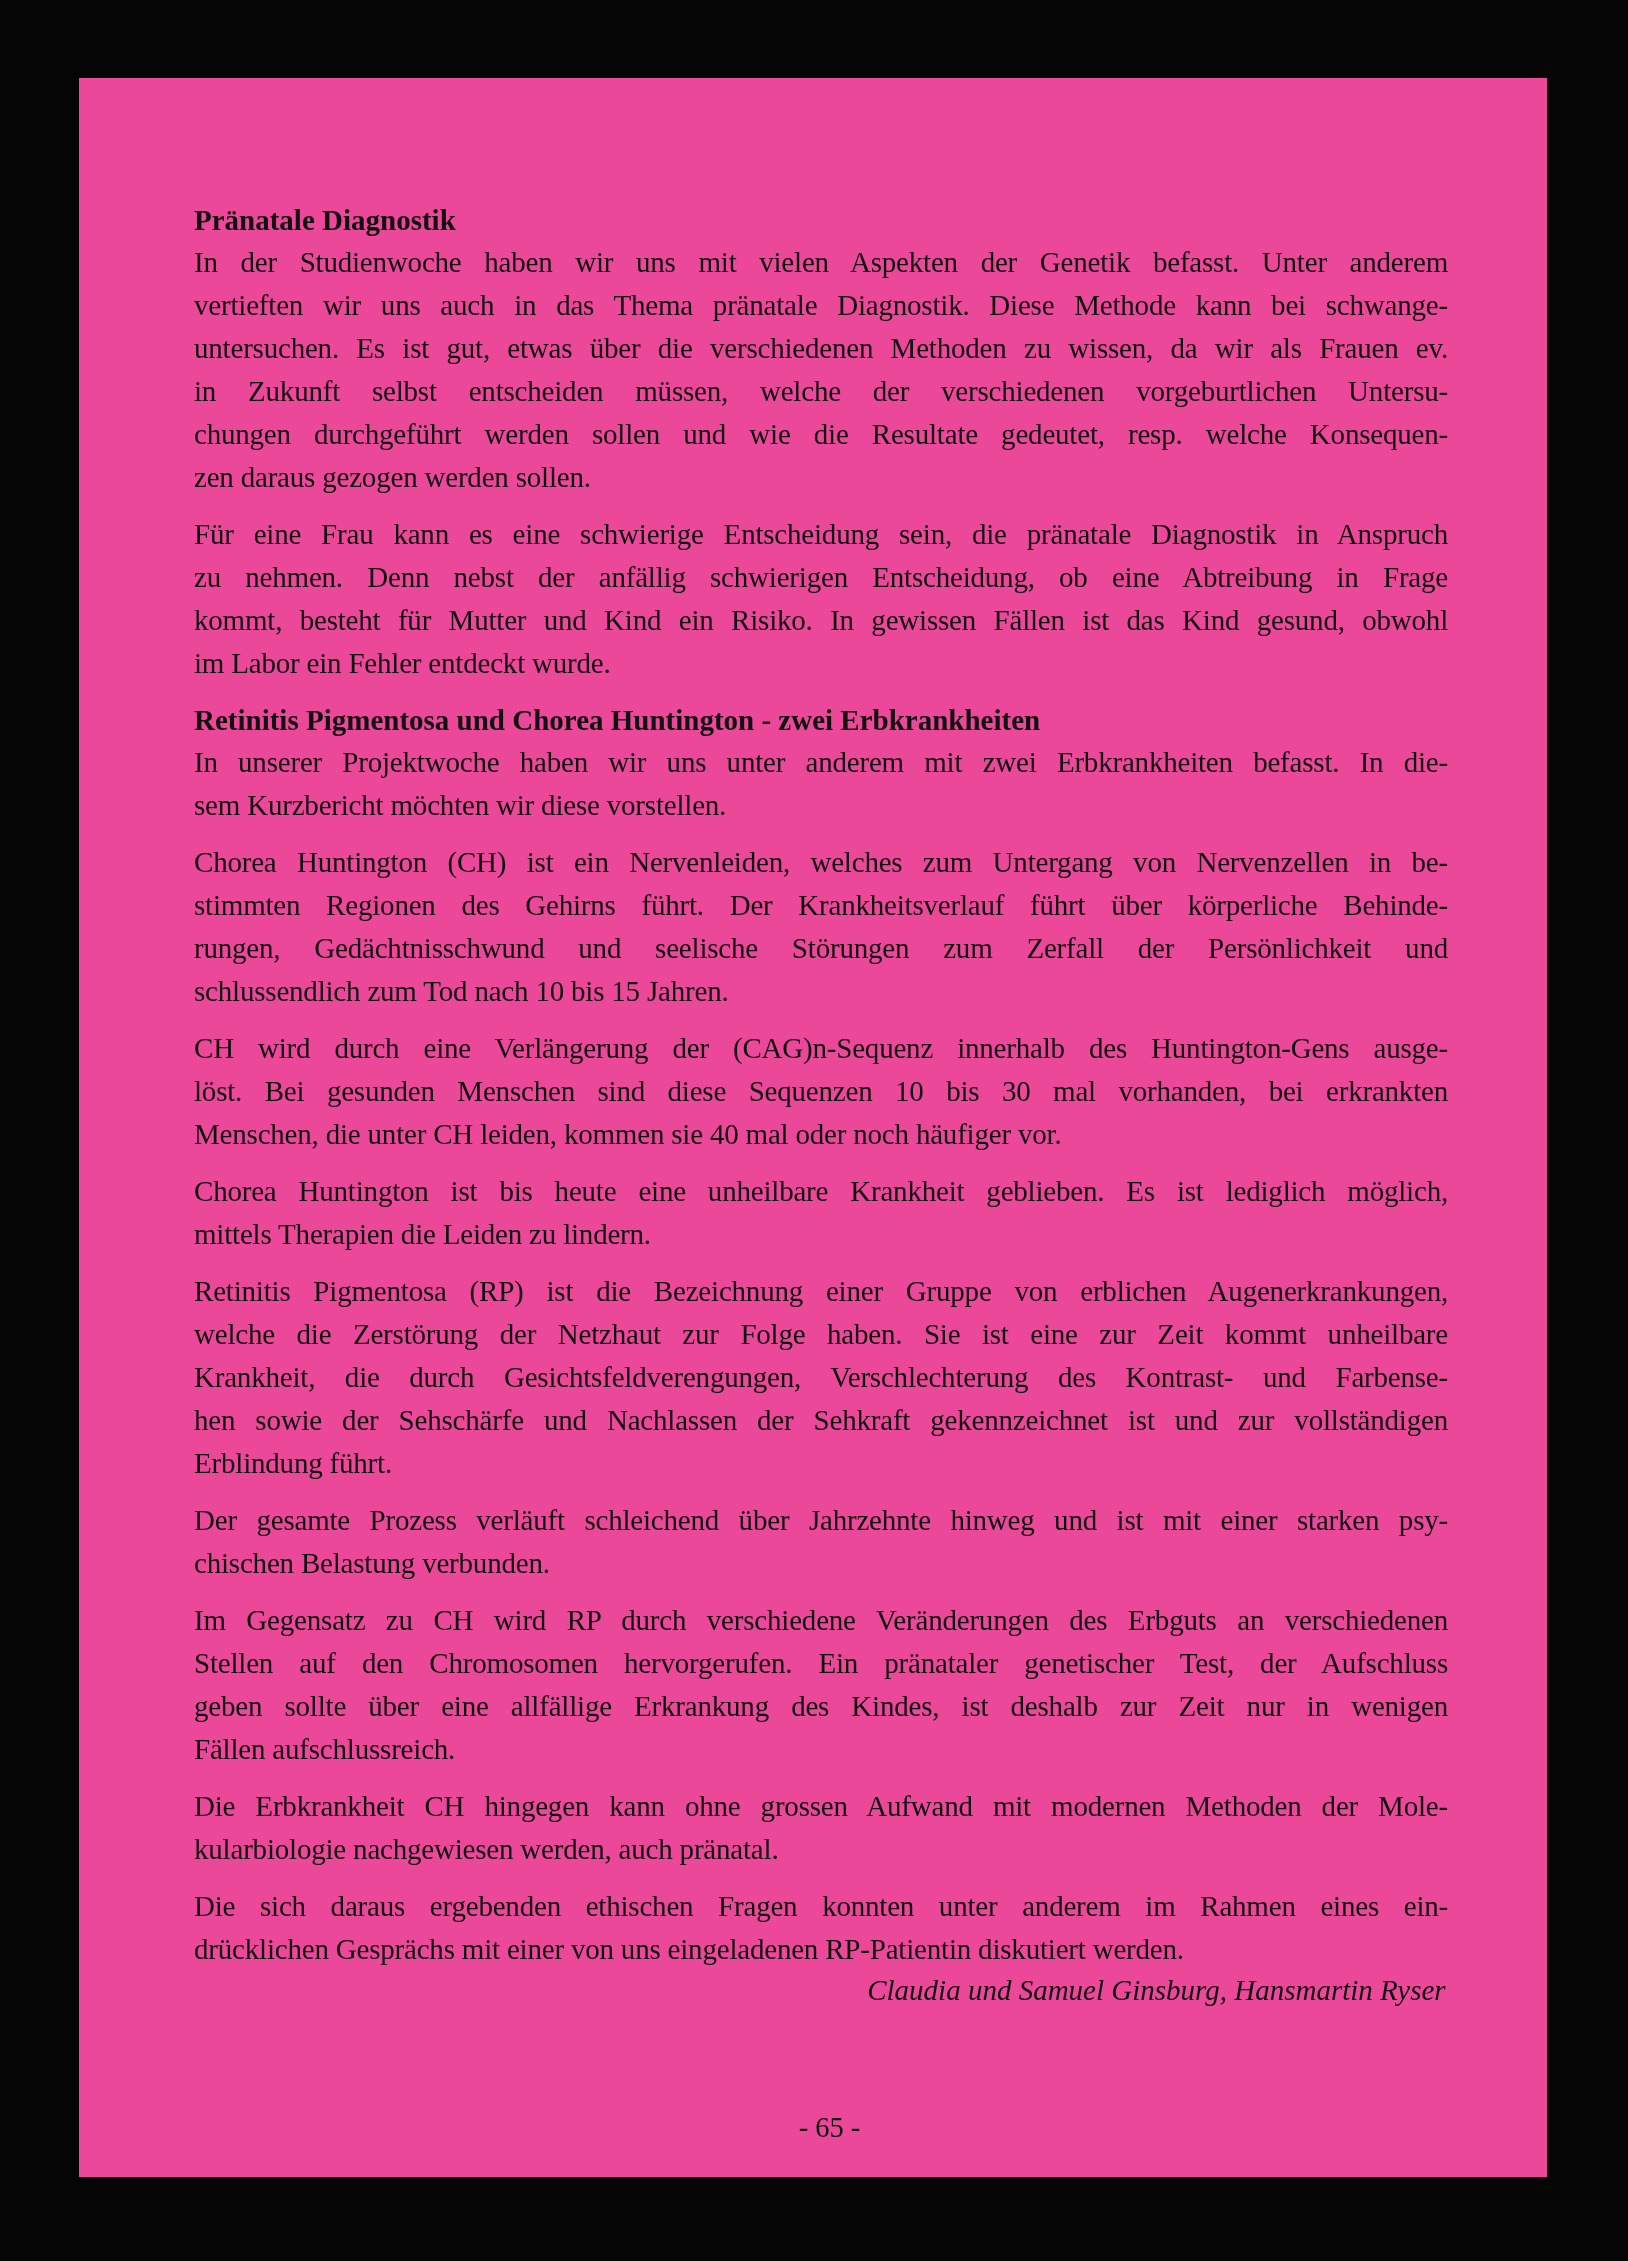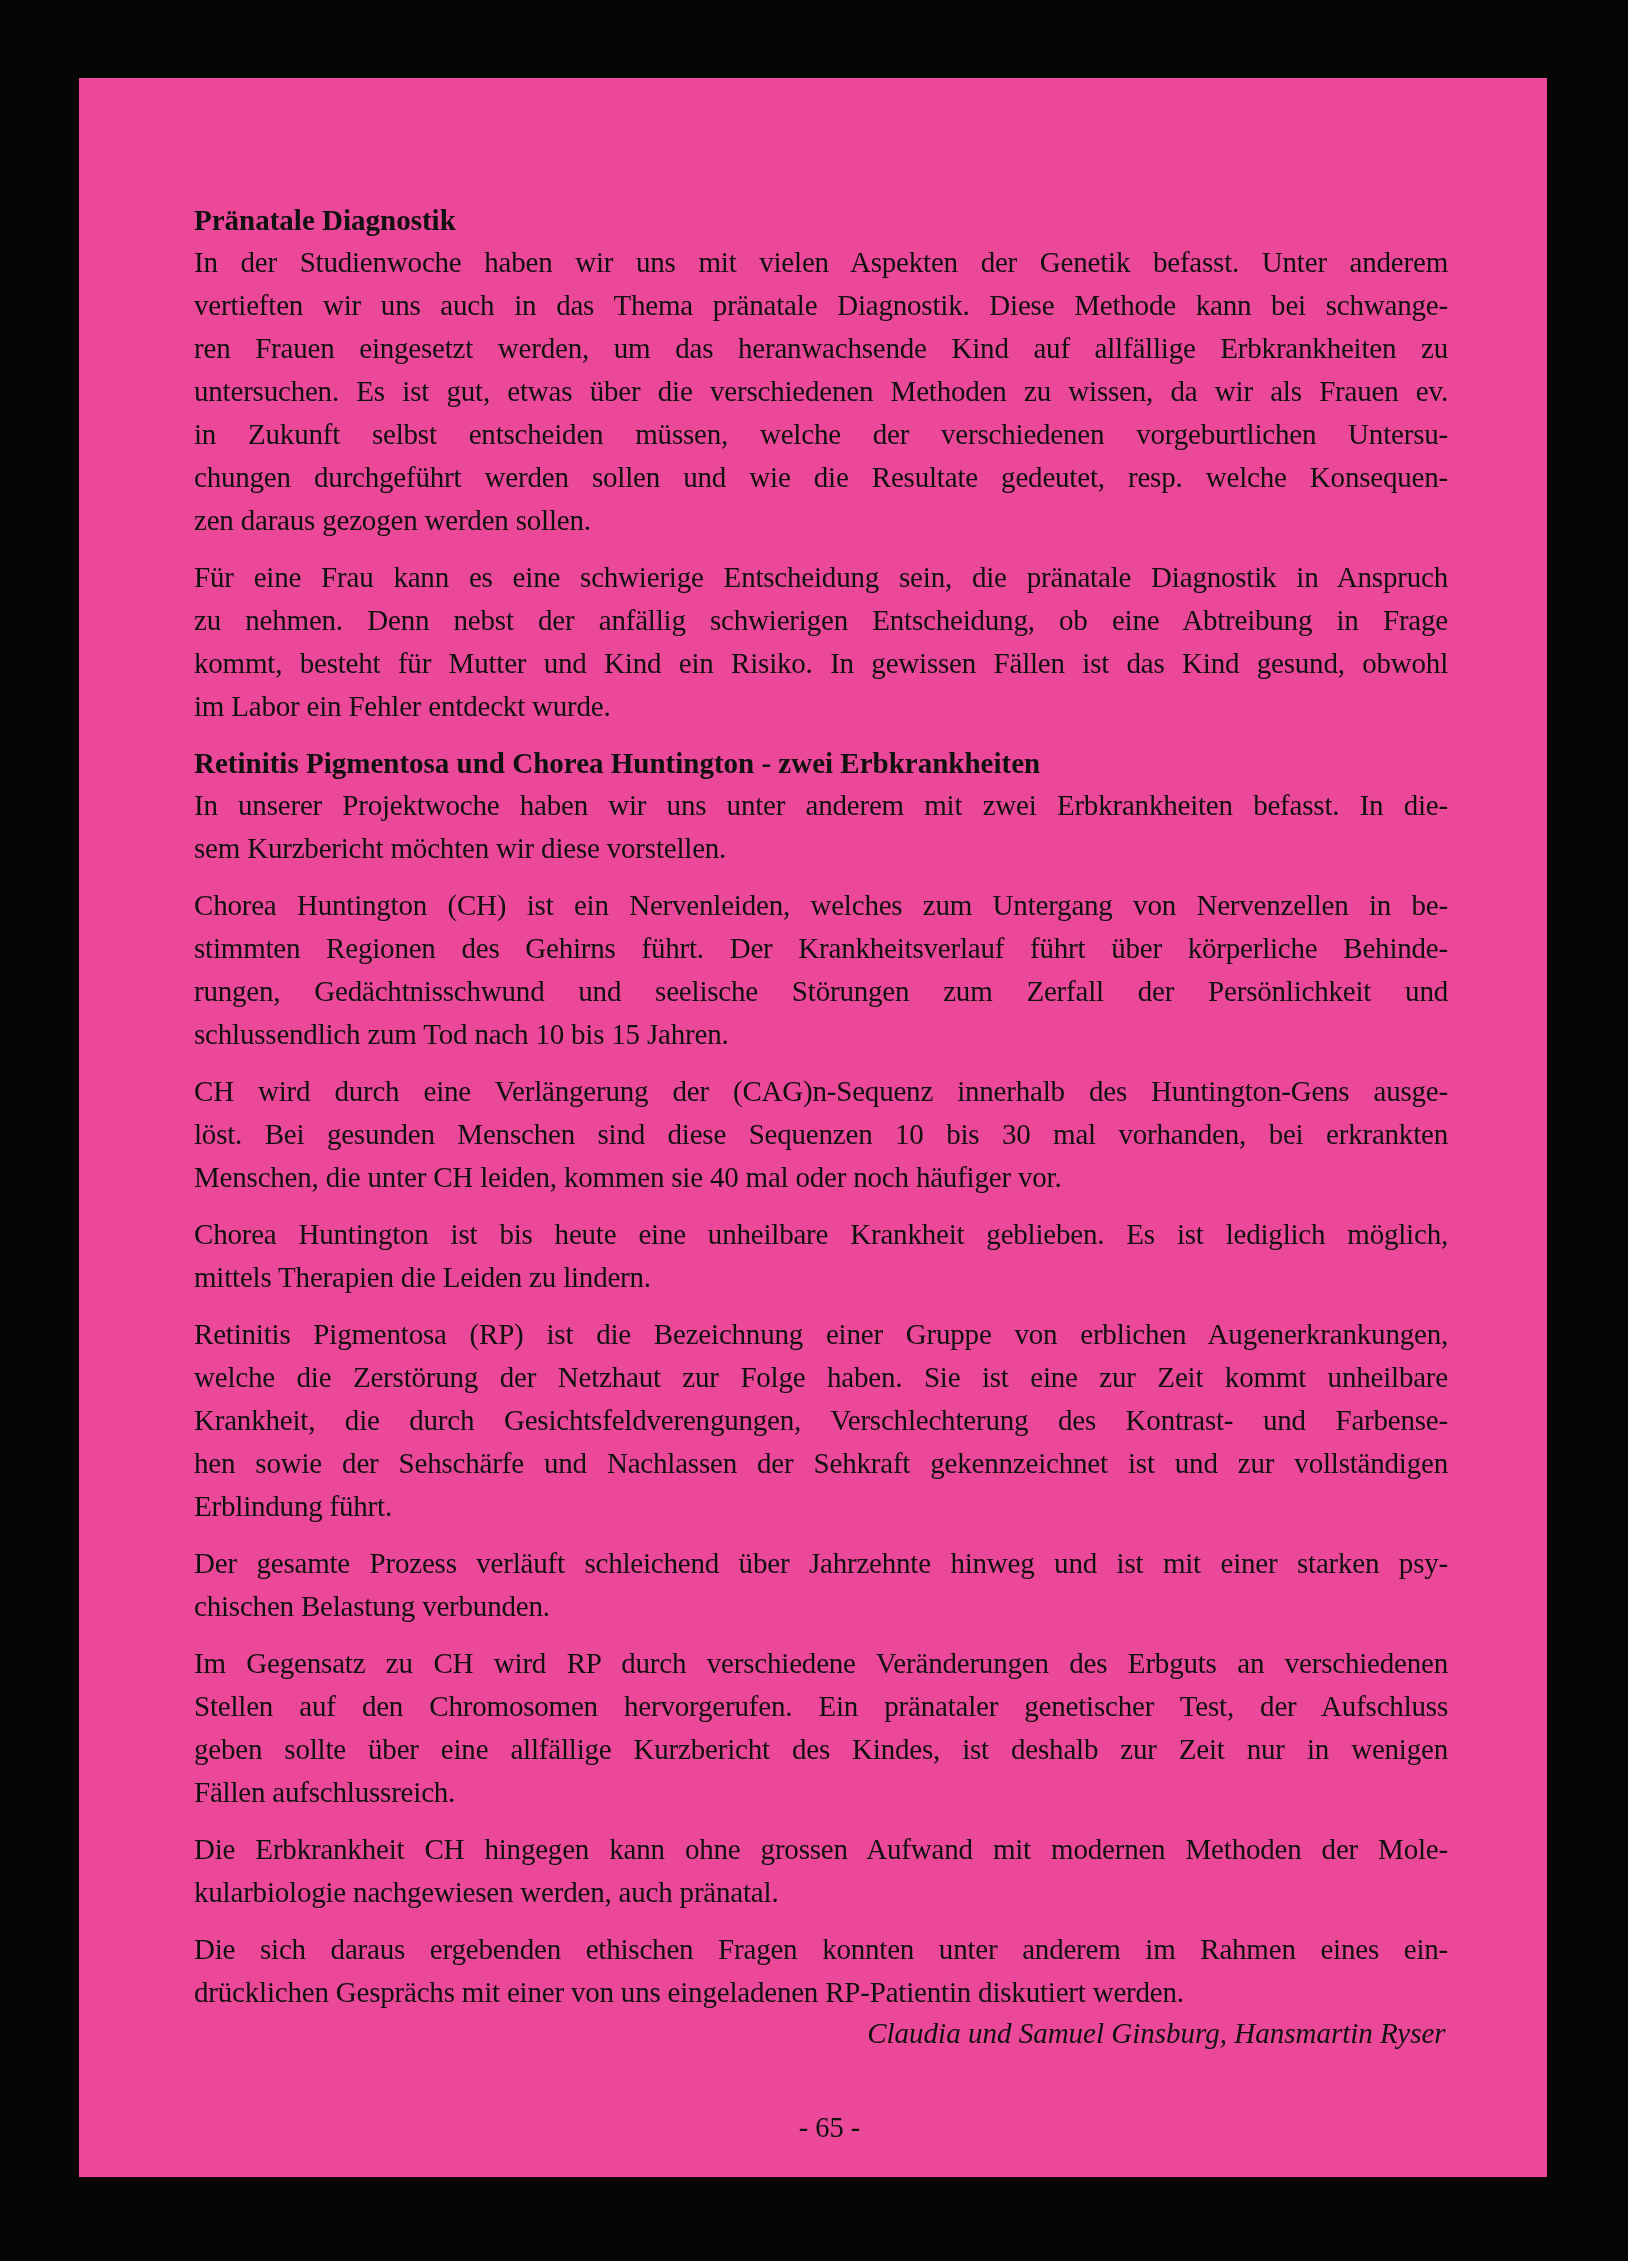--- a/index.html
+++ b/index.html
@@ -89,21 +89,20 @@
 <div class="scan-frame"></div>
 
 <div class="page">
   <div class="content">
 
     <div class="heading">Pränatale Diagnostik</div>
 
     <div class="para">
       <span class="line">In der Studienwoche haben wir uns mit vielen Aspekten der Genetik befasst. Unter anderem</span>
       <span class="line">vertieften wir uns auch in das Thema pränatale Diagnostik. Diese Methode kann bei schwange-</span>
-      <span class="line">ren Frauen eingesetzt werden, um das heranwachsende Kind auf allfällige Erbkrankheiten zu</span>
       <span class="line">untersuchen. Es ist gut, etwas über die verschiedenen Methoden zu wissen, da wir als Frauen ev.</span>
       <span class="line">in Zukunft selbst entscheiden müssen, welche der verschiedenen vorgeburtlichen Untersu-</span>
       <span class="line">chungen durchgeführt werden sollen und wie die Resultate gedeutet, resp. welche Konsequen-</span>
       <span class="line last">zen daraus gezogen werden sollen.</span>
     </div>
 
     <div class="para">
       <span class="line">Für eine Frau kann es eine schwierige Entscheidung sein, die pränatale Diagnostik in Anspruch</span>
       <span class="line">zu nehmen. Denn nebst der anfällig schwierigen Entscheidung, ob eine Abtreibung in Frage</span>
       <span class="line">kommt, besteht für Mutter und Kind ein Risiko. In gewissen Fällen ist das Kind gesund, obwohl</span>
@@ -144,21 +143,21 @@
     </div>
 
     <div class="para">
       <span class="line">Der gesamte Prozess verläuft schleichend über Jahrzehnte hinweg und ist mit einer starken psy-</span>
       <span class="line last">chischen Belastung verbunden.</span>
     </div>
 
     <div class="para">
       <span class="line">Im Gegensatz zu CH wird RP durch verschiedene Veränderungen des Erbguts an verschiedenen</span>
       <span class="line">Stellen auf den Chromosomen hervorgerufen. Ein pränataler genetischer Test, der Aufschluss</span>
-      <span class="line">geben sollte über eine allfällige Kurzbericht des Kindes, ist deshalb zur Zeit nur in wenigen</span>
+      <span class="line">geben sollte über eine allfällige Erkrankung des Kindes, ist deshalb zur Zeit nur in wenigen</span>
       <span class="line last">Fällen aufschlussreich.</span>
     </div>
 
     <div class="para">
       <span class="line">Die Erbkrankheit CH hingegen kann ohne grossen Aufwand mit modernen Methoden der Mole-</span>
       <span class="line last">kularbiologie nachgewiesen werden, auch pränatal.</span>
     </div>
 
     <div class="para" style="margin-bottom:0">
       <span class="line">Die sich daraus ergebenden ethischen Fragen konnten unter anderem im Rahmen eines ein-</span>

